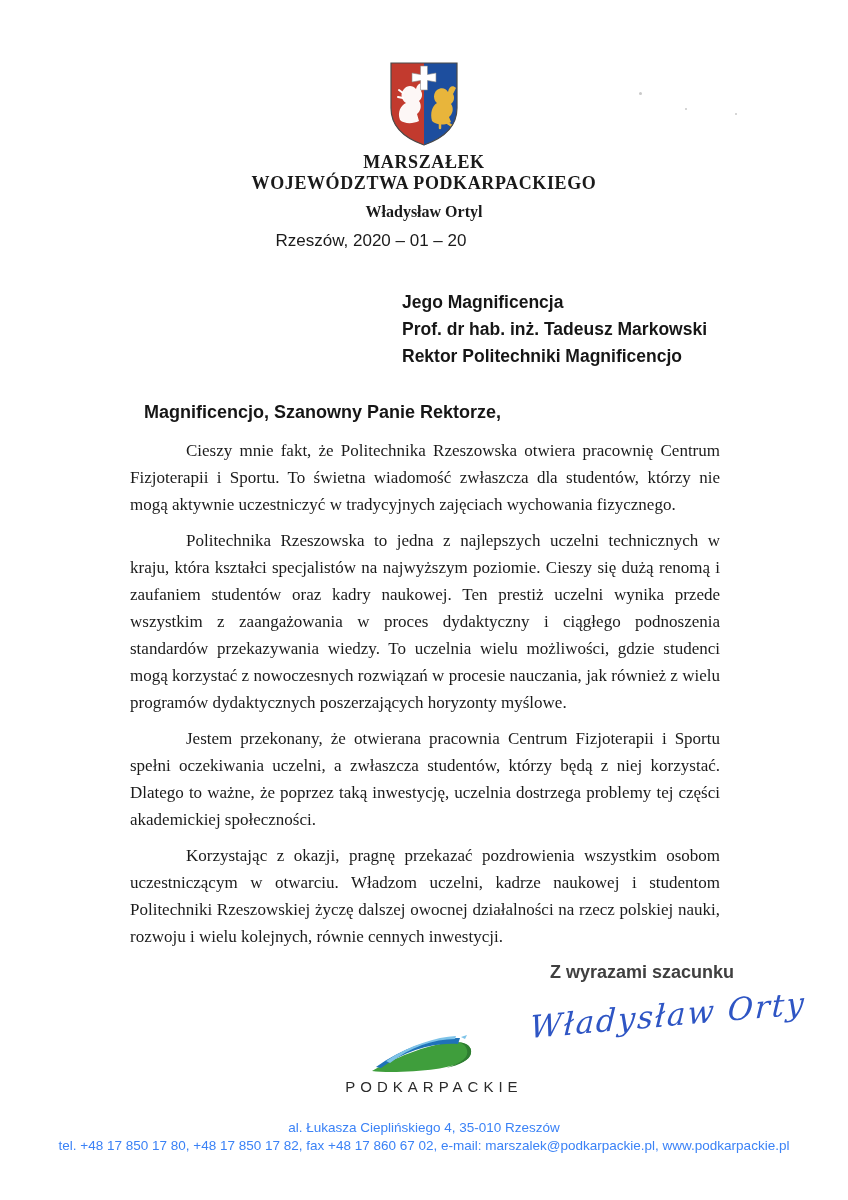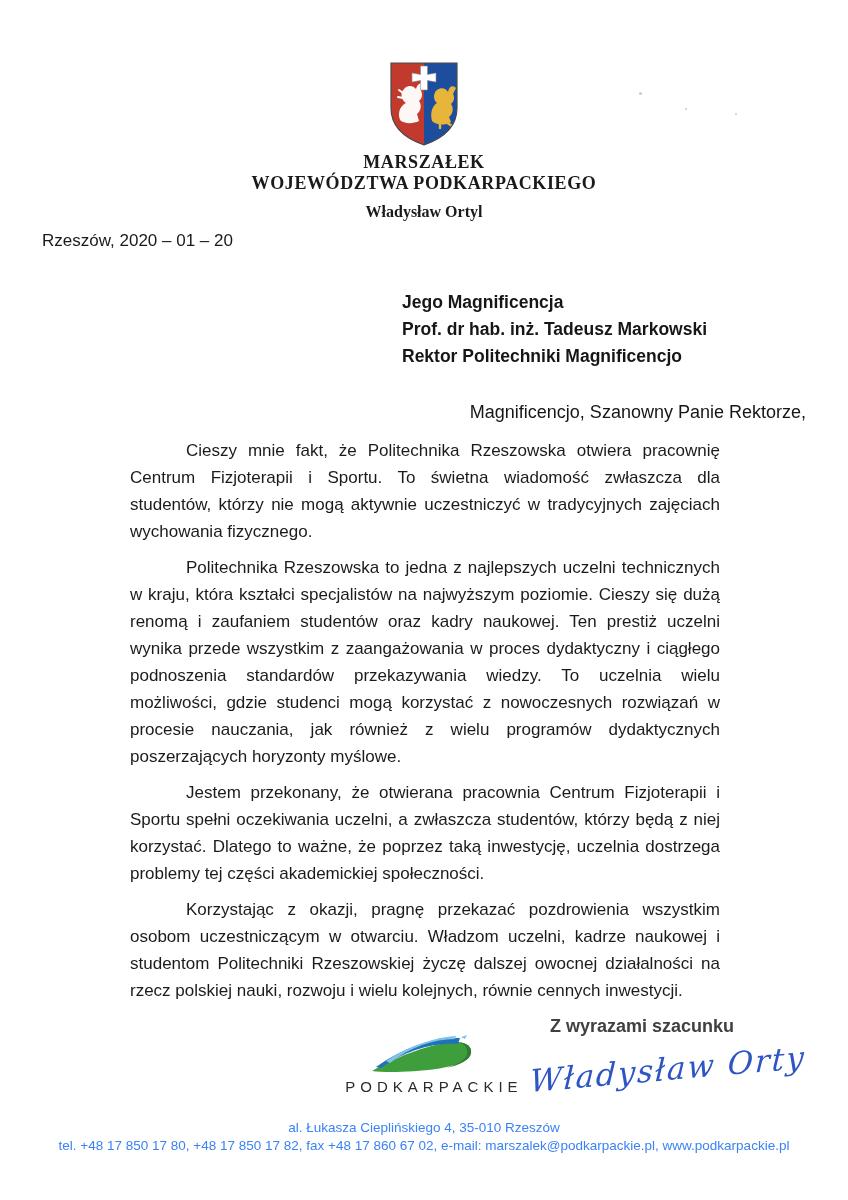--- a/index.html
+++ b/index.html
@@ -35,53 +35,53 @@
   }
   .official-name {
     font-family: "Liberation Serif", serif;
     font-weight: bold;
     font-size: 16px;
     margin-top: 9px;
     color: #1a1a1a;
   }
   
   .date-line {
-    text-align: left;
+    text-align: center;
     padding-right: 106px;
     margin-top: 10px;
     font-size: 17px;
     color: #1a1a1a;
   }
   
   .recipient {
     margin: 38px 0 0 360px;
     font-weight: bold;
     font-size: 17.5px;
     line-height: 27px;
     color: #161616;
   }
   
   .salutation {
     margin: 32px 0 0 102px;
-    font-weight: normal;
+    font-weight: bold;
     font-size: 18px;
     color: #161616;
-    text-align: right;
   }
   
   .body-text {
     margin: 14px 86px 0 88px;
   }
   .body-text p {
     margin: 0 0 9px 0;
     text-align: justify;
     text-indent: 56px;
     font-size: 17px;
     line-height: 27px;
     color: #1b1b1b;
+    font-family: Liberation Serif, serif;
   }
   
   .closing {
     margin: 12px 0 0 508px;
     font-weight: bold;
     font-size: 18px;
     color: #404040;
   }
   .signature {
     margin: 26px 0 0 488px;

